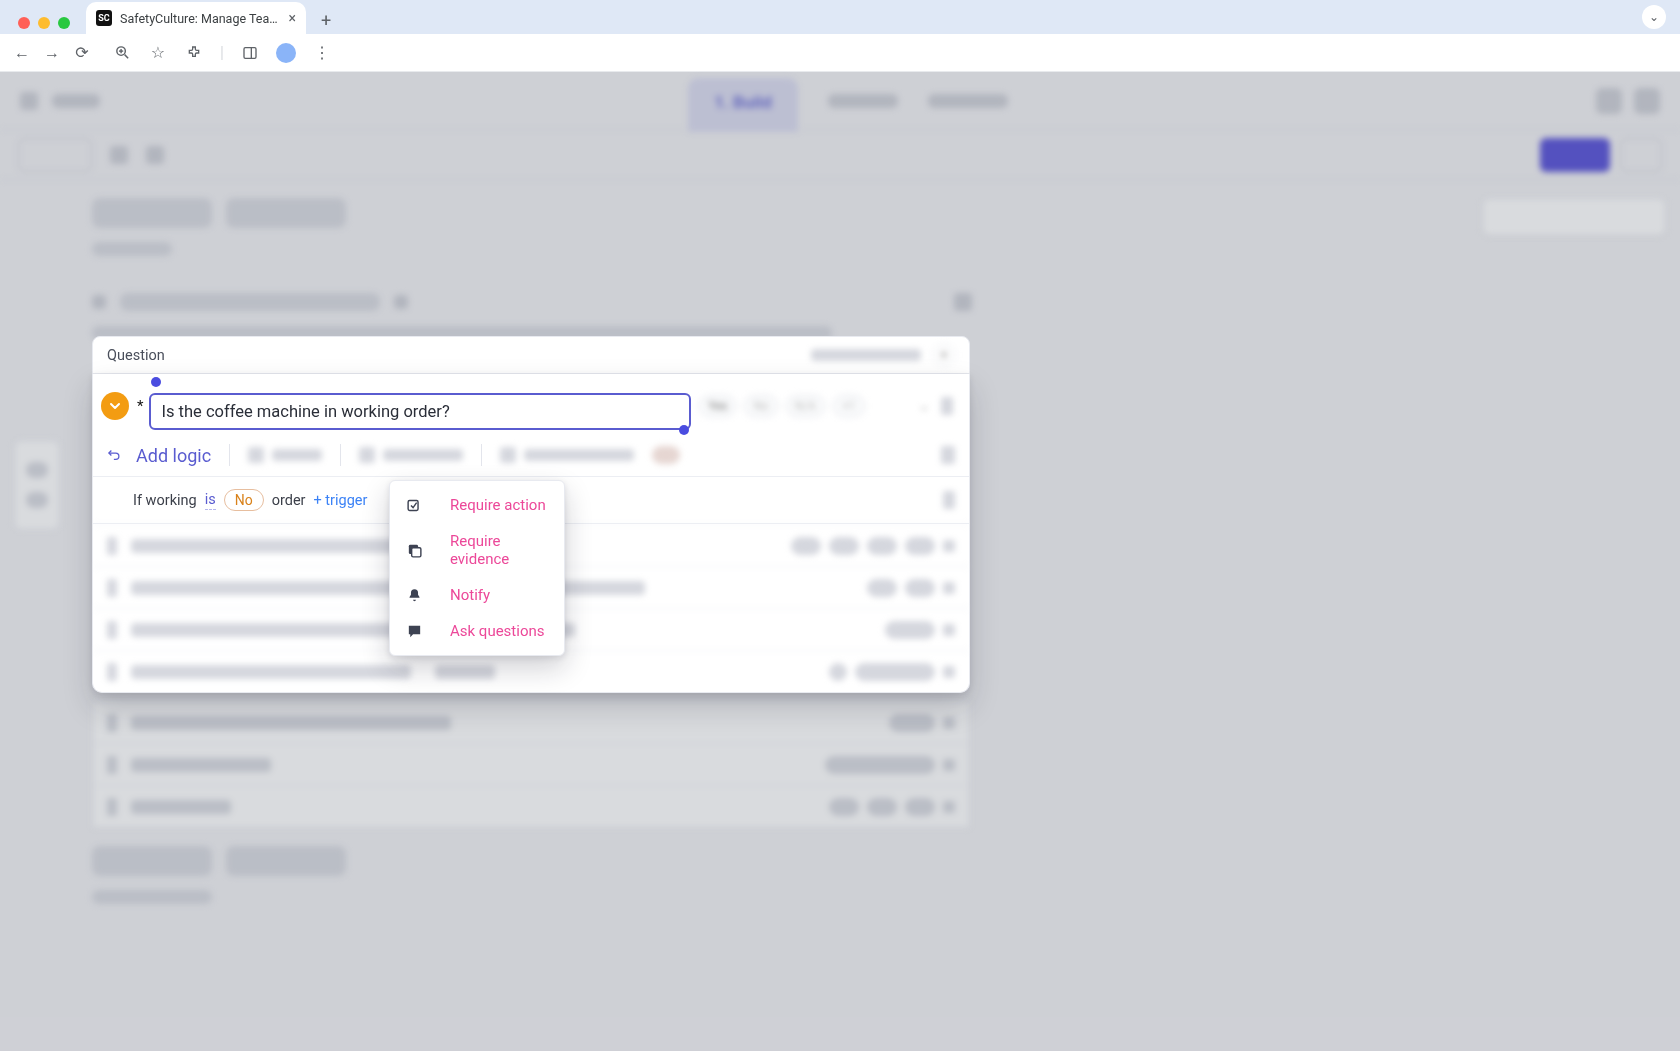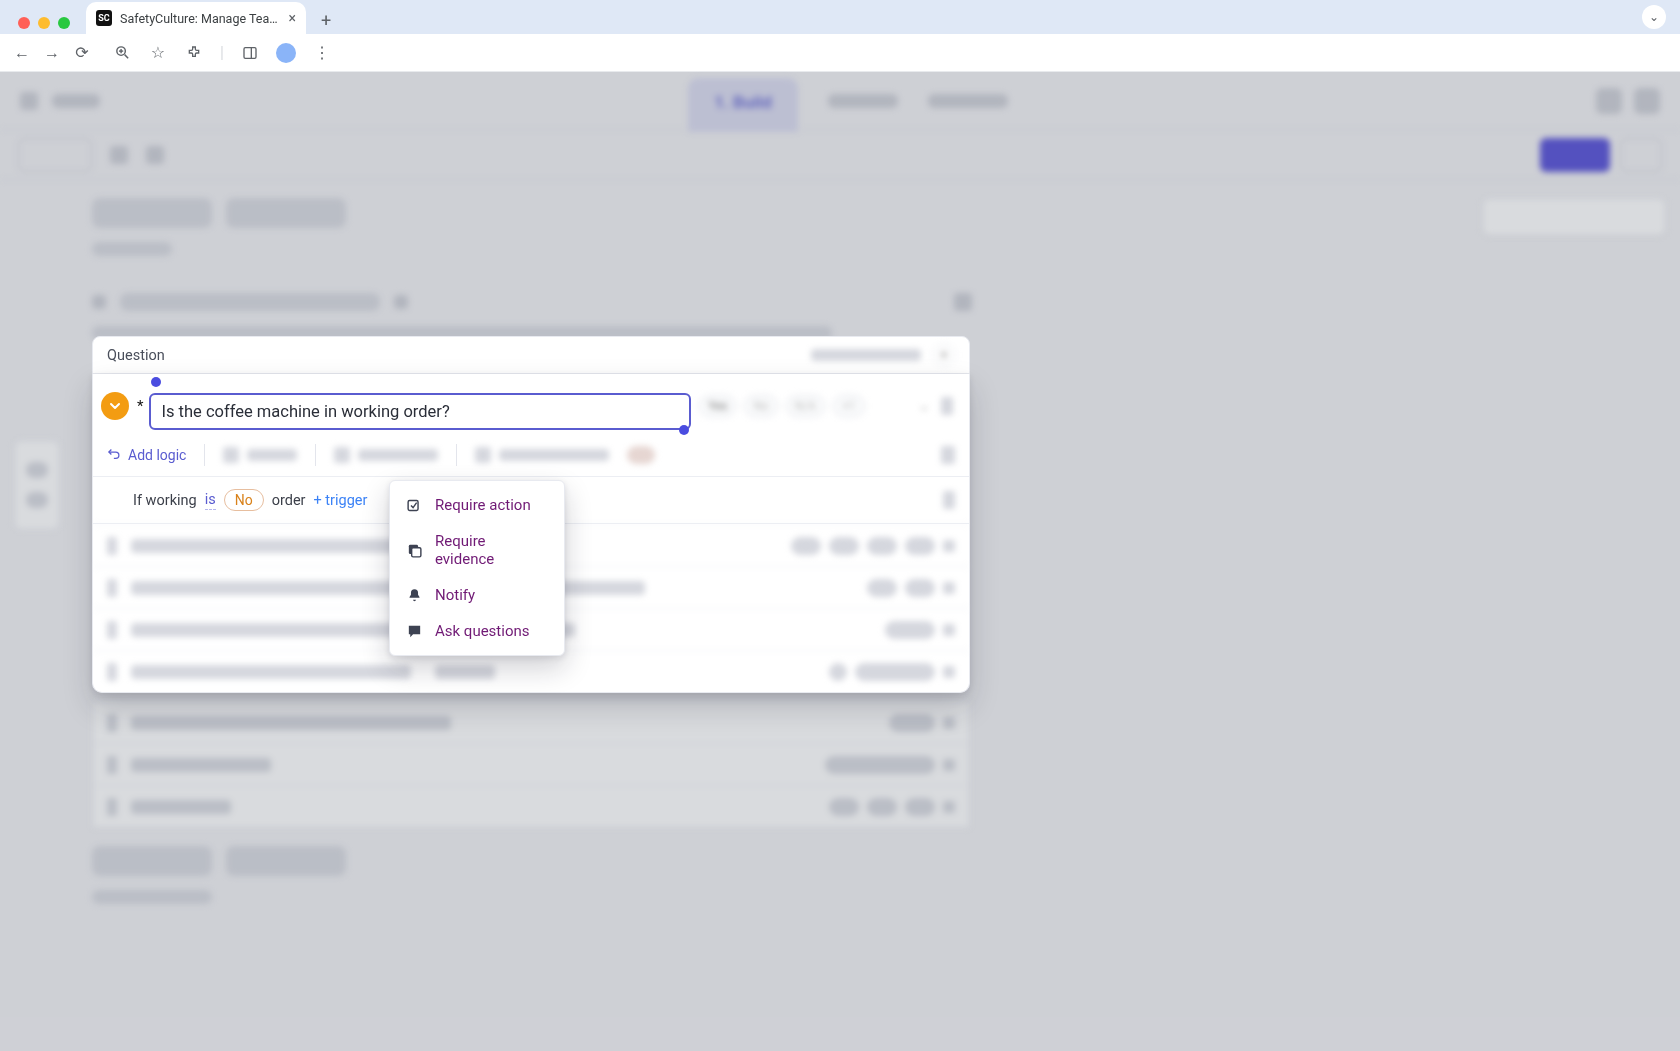--- a/index.html
+++ b/index.html
@@ -92,40 +92,40 @@
   .sel-tl{ top:-5px; left:2px; }
   .sel-br{ bottom:-5px; right:2px; }
 
   .q-right{ width:260px; display:flex; align-items:center; gap:8px; filter:blur(3px); padding-right:6px;}
   .resp-chip{ font-size:12px; padding:3px 8px; border:1px solid #d9dbe3; border-radius:12px; color:#777; background:#fafbfc;}
   .resp-chip.alt{ color:#bbb;}
   .resp-caret{ color:#999; font-size:12px; margin-left:auto;}
   .row-menu{ width:12px;height:18px;background:#d5d7de;border-radius:2px; margin-left:4px;}
 
   .actions-row{ display:flex; align-items:center; gap:18px; padding:6px 14px 10px; border-bottom:1px solid #eceef3;}
-  .add-logic{ display:flex; align-items:flex-start; gap:6px; color:#5a5cd0; font-size:14px; cursor:pointer;}
+  .add-logic{ display:flex; align-items:center; gap:14px; color:#5a5cd0; font-size:18px; cursor:pointer;}
   .add-logic svg{ width:15px;height:15px; }
   .divider{ width:1px;height:22px;background:#e3e5ec;}
   .sk-chip{ display:flex; gap:8px; align-items:center; filter:blur(3px);}
   .sk-chip .a{ width:16px;height:16px;background:#d5d7de;border-radius:3px;}
   .sk-chip .b{ height:12px;background:#d5d7de;border-radius:4px;}
   .sk-toggle{ width:28px;height:18px;border-radius:9px;background:#e6d6d2; filter:blur(3px);}
   .actions-right{ margin-left:auto; width:14px;height:18px;background:#d5d7de;border-radius:2px; filter:blur(3px);}
 
   .logic-row{ display:flex; align-items:center; gap:8px; padding:12px 40px; font-size:14.5px; color:#3b3f49; border-bottom:1px solid #eceef3; position:relative;}
   .logic-row .is{ color:#5a5cd0; border-bottom:1px dashed #b6b7ee; cursor:pointer; padding-bottom:1px;}
   .logic-row .no-pill{ background:#fff; border:1px solid #e7be9f; color:#d9821b; border-radius:16px; padding:2px 10px; font-size:14px; cursor:pointer;}
   .logic-row .trigger{ color:#3b82f6; cursor:pointer;}
   .logic-row .rdots{ margin-left:auto; width:12px;height:18px;background:#d5d7de;border-radius:2px; filter:blur(3px); position:absolute; right:14px;}
 
   .rest-rows .trow{ filter:blur(3px);}
 
   
   .trigger-menu{ position:absolute; left:296px; top:106px; width:176px; background:#fff; border:1px solid #e8eaf0; border-radius:6px; box-shadow:0 12px 28px rgba(20,20,40,.20),0 2px 6px rgba(20,20,40,.10); padding:6px 0; z-index:50; }
-  .trigger-menu .mi{ display:flex; align-items:center; gap:12px; padding:9px 16px; font-size:15px; color:#701a75; cursor:pointer;}
+  .trigger-menu .mi{ display:flex; align-items:center; gap:27px; padding:9px 16px; font-size:15px; color:#ec4899; cursor:pointer;}
   .trigger-menu .mi .ic{ width:17px;height:17px; color:#3d4252; display:flex;align-items:center;justify-content:center;}
   .trigger-menu .mi .ic svg{ width:17px;height:17px; }
 
 </style>
 </head>
 <body>
 
 <div class="browser-chrome">
   <div class="tab-bar">
     <div class="traffic">

